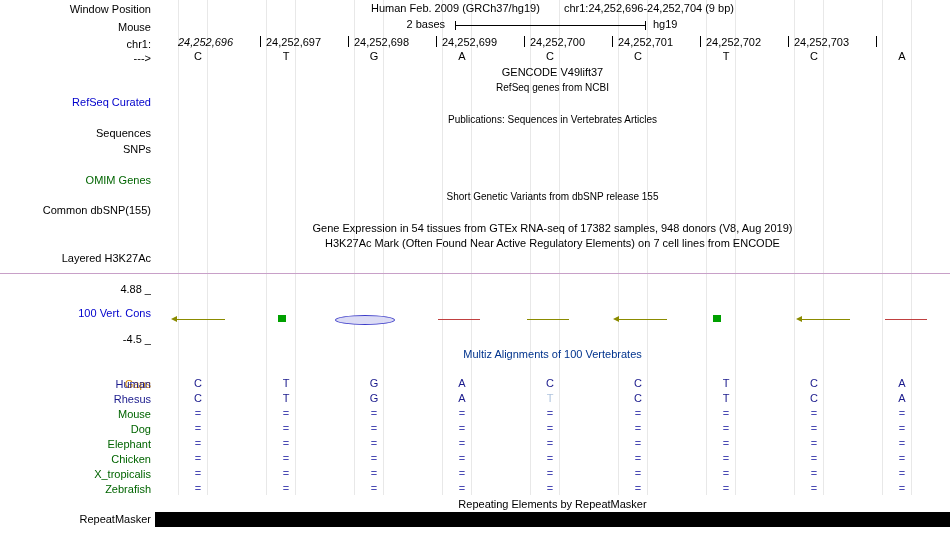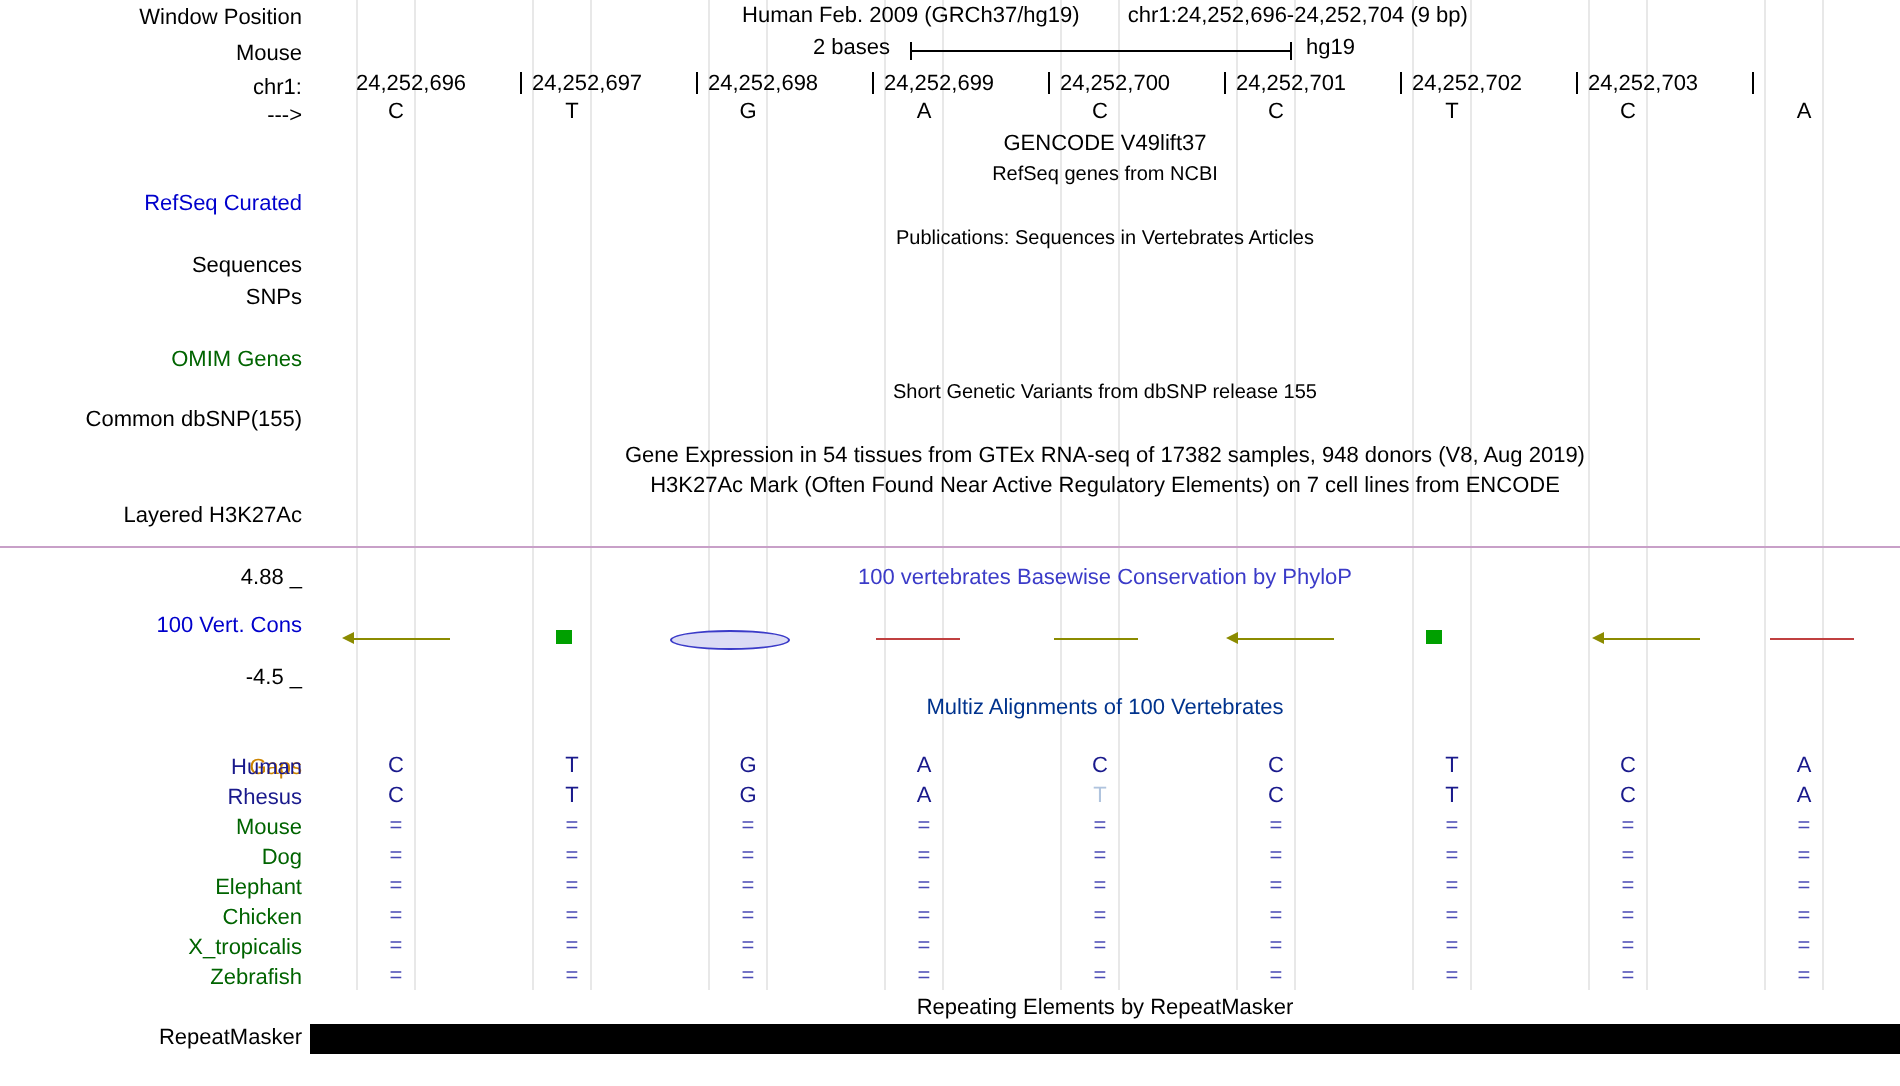--- a/index.html
+++ b/index.html
@@ -116,21 +116,21 @@
 
     <div style="position:absolute;top:18px;left:0;width:795px;height:16px;">
       <div style="position:absolute;left:200px;top:0;width:90px;text-align:right;font-size:11px;">2 bases</div>
       <div class="scalebar" style="left:300px;top:7px;width:190px;"></div>
       <div class="scaletick" style="left:300px;top:3px;"></div>
       <div class="scaletick" style="left:490px;top:3px;"></div>
       <div style="position:absolute;left:498px;top:0;font-size:11px;">hg19</div>
     </div>
 
     <div class="tickrow" style="top:36px;">
-      <div class="tick" style="left:23px;">24,252,696</div>
+      <div class="tick" style="left:23px;font-style:italic;">24,252,696</div>
       <div class="tickbar" style="left:105px;top:0;"></div>
       <div class="tick" style="left:111px;">24,252,697</div>
       <div class="tickbar" style="left:193px;top:0;"></div>
       <div class="tick" style="left:199px;">24,252,698</div>
       <div class="tickbar" style="left:281px;top:0;"></div>
       <div class="tick" style="left:287px;">24,252,699</div>
       <div class="tickbar" style="left:369px;top:0;"></div>
       <div class="tick" style="left:375px;">24,252,700</div>
       <div class="tickbar" style="left:457px;top:0;"></div>
       <div class="tick" style="left:463px;">24,252,701</div>
@@ -158,21 +158,20 @@
 
     <div class="hdr-title" style="top:114px;font-size:10px;">Publications: Sequences in Vertebrates Articles</div>
 
 
     <div class="hdr-title" style="top:191px;font-size:10px;">Short Genetic Variants from dbSNP release 155</div>
 
     <div class="hdr-title" style="top:222px;font-size:11px;">Gene Expression in 54 tissues from GTEx RNA-seq of 17382 samples, 948 donors (V8, Aug 2019)</div>
     <div class="hdr-title" style="top:237px;font-size:11px;">H3K27Ac Mark (Often Found Near Active Regulatory Elements) on 7 cell lines from ENCODE</div>
 
     <div class="sep" style="top:273px;left:-155px;"></div>
-    <div class="hdr-title ltblue" style="top:283px;font-size:11px;">100 vertebrates Basewise Conservation by PhyloP</div>
 
     <div style="position:absolute;top:300px;left:0;width:795px;height:36px;">
       <div class="cons-line" style="left:18px;top:19px;width:52px;background:#8b8b00;"></div>
       <div class="cons-mark" style="left:16px;top:16px;width:0;height:0;border-top:3px solid transparent;border-bottom:3px solid transparent;border-right:6px solid #8b8b00;"></div>
 
       <div class="cons-mark" style="left:123px;top:15px;width:8px;height:7px;background:#00a000;"></div>
 
       <div class="cons-mark" style="left:180px;top:15px;width:58px;height:8px;border:1px solid #3b3bc8;border-radius:50%;background:#dcdcf5;"></div>
 
       <div class="cons-line" style="left:283px;top:19px;width:42px;background:#c04040;"></div>

